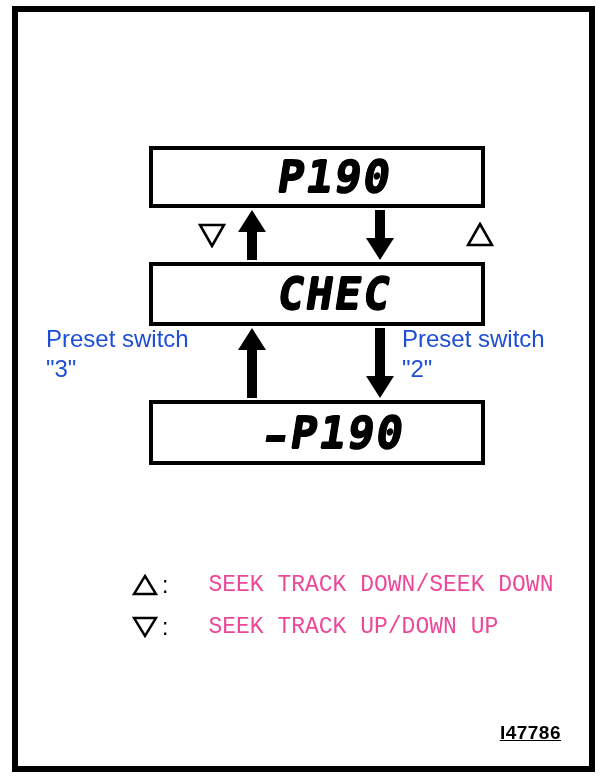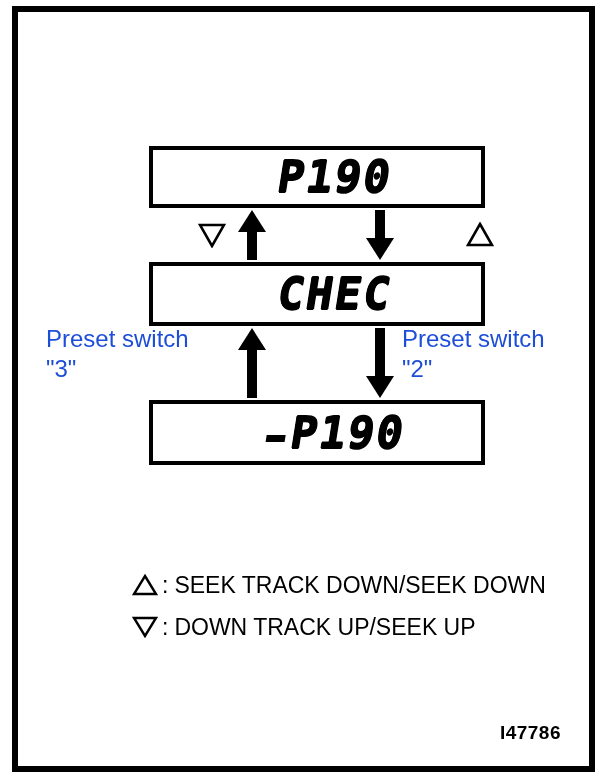--- a/index.html
+++ b/index.html
@@ -157,37 +157,39 @@
     justify-content: center;
     align-items: center;
   }
   .legend-sep {
     font-family: "Liberation Sans", sans-serif;
     font-size: 23px;
     color: #000000;
     margin: 0 6px 0 2px;
   }
   .legend-text {
-    font-family: Liberation Sans, sans-serif;
+    font-family: Liberation Mono, monospace;
     font-size: 23px;
     line-height: 26px;
-    color: #000000;
+    color: #ec4899;
     white-space: nowrap;
+    margin-left: 34px;
   }
 
   
   #ref-code {
     position: absolute;
     right: 28px;
     bottom: 22px;
     font-family: "Liberation Sans", sans-serif;
     font-weight: 700;
     font-size: 19px;
     letter-spacing: 0.5px;
     color: #000000;
+    text-decoration: underline;
   }
 </style>
 </head>
 <body>
 
 <div id="page">
   <div class="outer-frame">
 
     <div class="display-panel" id="panel-top">
       <div class="panel-readout">
@@ -255,20 +257,20 @@
         <span class="legend-sep">:</span>
         <span class="legend-text">SEEK TRACK DOWN/SEEK DOWN</span>
       </div>
       <div class="legend-row">
         <span class="legend-glyph">
           <svg width="26" height="22" viewBox="0 0 26 22" aria-hidden="true">
             <polygon points="2,2 24,2 13,20" fill="none" stroke="#000000" stroke-width="2.4" stroke-linejoin="miter"></polygon>
           </svg>
         </span>
         <span class="legend-sep">:</span>
-        <span class="legend-text">DOWN TRACK UP/SEEK UP</span>
+        <span class="legend-text">SEEK TRACK UP/DOWN UP</span>
       </div>
     </div>
 
     <div id="ref-code">I47786</div>
 
   </div>
 </div>
 
 </body></html>

